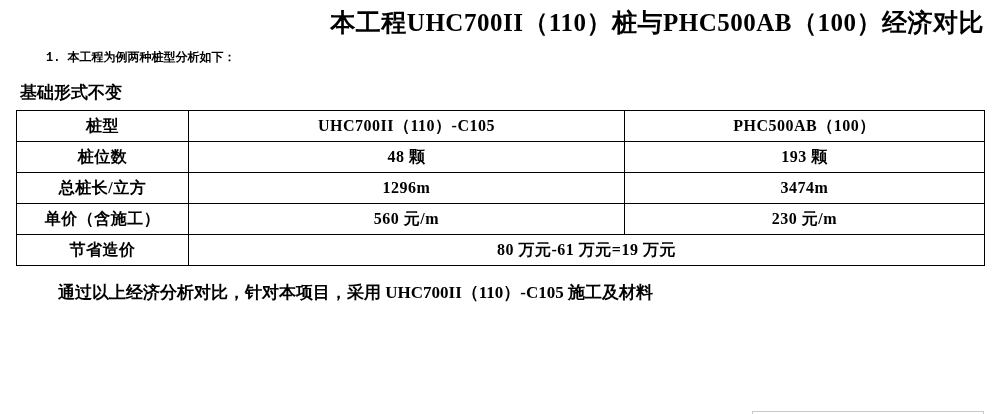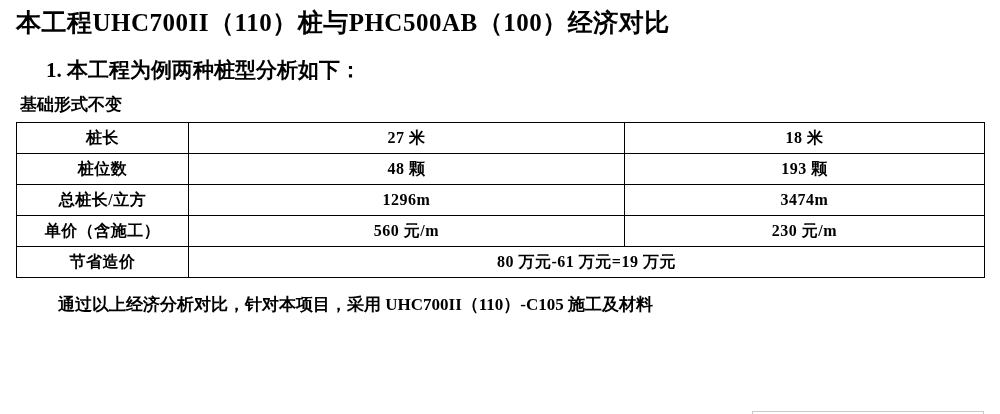--- a/index.html
+++ b/index.html
@@ -15,39 +15,40 @@
     overflow: hidden;
   }
   .page {
     position: relative;
     width: 1000px;
     height: 414px;
     box-sizing: border-box;
     padding: 0 16px;
   }
   .doc-title {
-    text-align: left;
+    text-align: right;
     font-size: 25px;
     font-weight: bold;
     letter-spacing: 0.5px;
     margin: 6px 0 0 0;
     line-height: 34px;
     white-space: nowrap;
   }
   .section-heading {
     font-size: 19px;
     font-weight: bold;
     margin: 10px 0 0 4px;
     line-height: 26px;
   }
   .sub-item {
-    font-size: 21px;
+    font-size: 12px;
     font-weight: bold;
-    margin: 18px 0 0 30px;
+    margin: 6px 0 0 30px;
     line-height: 25px;
+    font-family: Liberation Mono, monospace;
   }
   .note-line {
     font-size: 17px;
     font-weight: bold;
     margin: 10px 0 6px 4px;
     line-height: 23px;
   }
   table.compare {
     width: 968px;
     border-collapse: collapse;
@@ -99,23 +100,23 @@
   <div class="note-line">基础形式不变</div>
 
   <table class="compare">
     <colgroup>
       <col class="c1">
       <col class="c2">
       <col class="c3">
     </colgroup>
     <tbody>
       <tr>
-        <td>桩长</td>
-        <td>27 米</td>
-        <td>18 米</td>
+        <td>桩型</td>
+        <td>UHC700II（110）-C105</td>
+        <td>PHC500AB（100）</td>
       </tr>
       <tr>
         <td>桩位数</td>
         <td>48 颗</td>
         <td>193 颗</td>
       </tr>
       <tr>
         <td>总桩长/立方</td>
         <td>1296m</td>
         <td>3474m</td>

